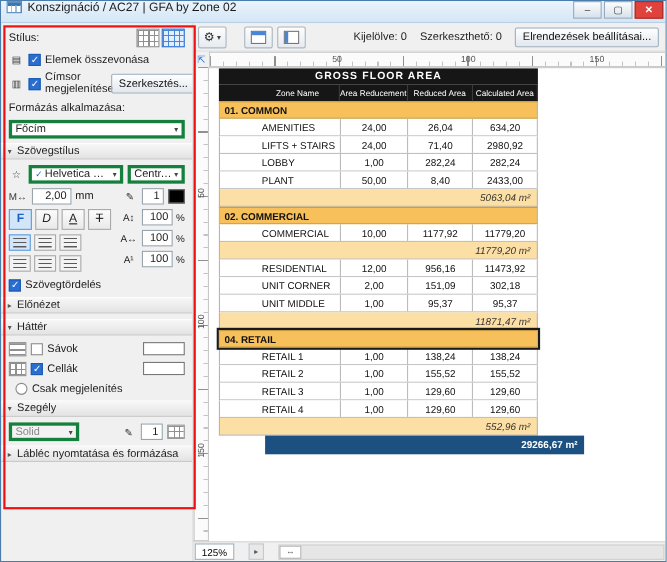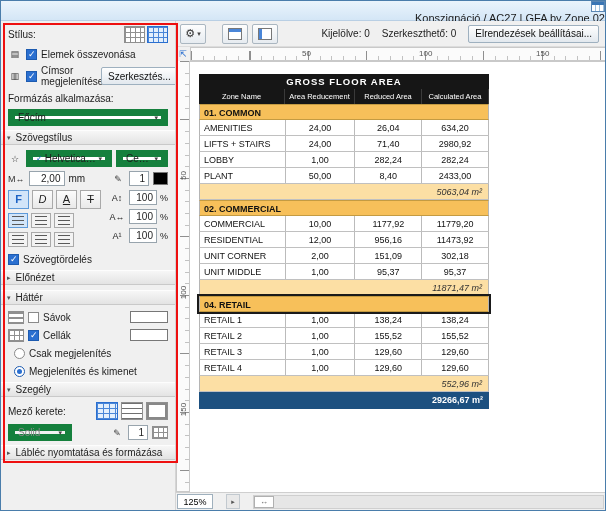--- a/index.html
+++ b/index.html
@@ -2,21 +2,21 @@
 <html style="--accent-blue: #2a6fd0; --titlebar: #d4e6f6; --close-red: #e0433c; --table-header: #161616; --group-row: #f7c05a; --subtotal-row: #fcdfa4; --total-row: #1c5080; --annotation-red: #ee1010;"><head>
 <meta charset="utf-8">
 <style>
   * { margin:0; padding:0; box-sizing:border-box; }
   html,body { width:606px; height:511px; }
   body { font-family:"Liberation Sans", sans-serif; background:#f0f0f0; }
 
   .window { position:relative; width:606px; height:511px; border:1px solid #4a7dab; background:#f0f0f0; overflow:hidden; }
 
   
-  .titlebar { height:20px; background:linear-gradient(#eaf4fc, var(--titlebar,#d4e6f6)); display:flex; align-items:flex-end; padding-left:5px; border-bottom:1px solid #b9cfe4;flex-direction:column; }
+  .titlebar { height:20px; background:linear-gradient(#eaf4fc, var(--titlebar,#d4e6f6)); display:flex; align-items:flex-start; padding-left:5px; border-bottom:1px solid #b9cfe4; }
   .title-icon { width:14px; height:11px; border:1px solid #5b87b4; background:linear-gradient(#3a76b5 0 3px, #fff 3px); position:relative; flex:none; }
   .title-icon::after { content:""; position:absolute; left:0; right:0; top:3px; bottom:0;
     background:repeating-linear-gradient(to right, transparent 0 3px, #9fc0dd 3px 4px); }
   .title-text { font-size:11px; color:#1a1a1a; margin-left:5px; white-space:nowrap; }
   .win-controls { margin-left:auto; display:flex; align-items:center; }
   .win-btn { width:26px; height:16px; margin-right:2px; border:1px solid #98aabb; background:linear-gradient(#fdfdfd,#d7e2ec); font-size:9px; line-height:14px; text-align:center; color:#333; }
   .win-btn.close { background:var(--close-red,#e0433c); color:#fff; border-color:#a52c28; font-weight:bold; }
 
   
   .content { display:flex; height:489px; }
@@ -29,21 +29,21 @@
   .lbl.wrap { white-space:normal; line-height:11px; }
   .ml-auto { margin-left:auto; }
   .micon { min-width:14px; font-size:9px; color:#333; text-align:center; flex:none; }
   .cb { width:11px; height:11px; border:1px solid #8a8a8a; background:#fff; flex:none; position:relative; }
   .cb.on { background:var(--accent-blue,#2a6fd0); border-color:#1d5bb0; }
   .cb.on::after { content:"✓"; position:absolute; color:#fff; font-size:9px; left:1px; top:-1px; }
   .rb { width:11px; height:11px; border:1px solid #8a8a8a; border-radius:50%; background:#fff; flex:none; position:relative; }
   .rb.on { border-color:#1d5bb0; }
   .rb.on::after { content:""; position:absolute; left:2px; right:2px; top:2px; bottom:2px; border-radius:50%; background:var(--accent-blue,#2a6fd0); }
   .btn { font-family:inherit; font-size:10px; height:18px; padding:0 6px; border:1px solid #9eb0bf; border-radius:2px; background:linear-gradient(#fefefe,#e2e8ee); color:#111; white-space:nowrap; }
-  .dd { display:flex; align-items:center; height:17px; border:7px solid #15803d; background:#fff; padding:0 3px; gap:2px; font-size:10px; min-width:0; }
+  .dd { display:flex; align-items:center; height:17px; border:3px solid #15803d; background:#fff; padding:0 3px; gap:2px; font-size:10px; min-width:0; }
   .dd .dda { margin-left:auto; font-size:7px; color:#444; flex:none; }
   .dd.full { flex:1; }
   .dd.disabled { color:#888; background:#f2f2f2; }
   .ellip { overflow:hidden; text-overflow:ellipsis; white-space:nowrap; }
   .inp { height:15px; border:1px solid #98a4ad; background:#fff; font-size:10px; padding:0 3px; display:flex; align-items:center; justify-content:flex-end; flex:none; }
   .w34 { width:36px; } .w20 { width:20px; } .w28 { width:28px; }
   .swatch { width:15px; height:13px; border:1px solid #777; flex:none; }
   .swatch.black { background:#000; }
   .swatch.wide { width:38px; height:12px; background:#fff; margin-left:auto; }
   .section { height:15px; display:flex; align-items:center; gap:5px; background:linear-gradient(#f7f7f7,#e3e3e3); border-top:1px solid #fdfdfd; border-bottom:1px solid #c9c9c9; margin:3px -7px 5px -7px; padding-left:6px; font-size:10px; color:#222; }
@@ -100,35 +100,35 @@
   .rlabel.h { top:1px; }
   .rlabel.v { left:-1px; width:14px; text-align:center; transform:rotate(-90deg); }
   .canvas-row { flex:1; display:flex; min-height:0; }
   .vruler { width:14px; flex:none; position:relative; background:#fbfbfb; border:1px solid #c9c9c9; border-top:none;
     background-image:repeating-linear-gradient(to bottom,#8f8f8f 0 1px,transparent 1px 58.5px),
                      repeating-linear-gradient(to bottom,#c2c2c2 0 1px,transparent 1px 11.7px);
     background-size:9px 100%,4px 100%; background-position:right top,right top; background-repeat:no-repeat; }
   .canvas { flex:1; background:#fff; position:relative; overflow:hidden; border-top:1px solid #c9c9c9; }
 
   
-  .schedule { position:absolute; left:9px; top:12px; width:290px; font-size:9px; color:#111; }
+  .schedule { position:absolute; left:9px; top:0; width:290px; font-size:9px; color:#111; }
   .trow { display:flex; height:16px; line-height:16px; width:100%; }
   .trow.title { height:15px; line-height:15px; background:var(--table-header,#161616); color:#fff; justify-content:center; font-weight:bold; font-size:9.5px; letter-spacing:1px; }
   .trow.header { height:15px; line-height:15px; background:var(--table-header,#161616); color:#fff; font-size:7.5px; }
   .trow.header .tcell { border-right:1px solid #3a3a3a; text-align:center; padding:0; }
   .tcell { border-right:1px solid #bbb; overflow:hidden; white-space:nowrap; }
-  .c0 { width:86px; text-align:left; padding-left:4px; }
+  .c0 { width:86px; text-align:left; padding-left:4px;margin-left:34px; }
   .c1 { width:70px; text-align:center; }
   .c2 { width:67px; text-align:center; }
   .c3 { width:67px; text-align:center; }
   .trow.data { background:#fff; border-bottom:1px solid #c0c0c0; border-left:1px solid #b5b5b5; }
   .trow.group { background:var(--group-row,#f7c05a); font-weight:bold; padding-left:4px; border-top:1px solid #c49b42; border-bottom:1px solid #c49b42; border-left:1px solid #b5b5b5; border-right:1px solid #b5b5b5; }
   .trow.group.selected { box-shadow:0 0 0 2px #1a1a1a; position:relative; z-index:2; }
   .trow.subtotal { background:var(--subtotal-row,#fcdfa4); font-style:italic; justify-content:flex-end; padding-right:6px; border-bottom:1px solid #c0c0c0; border-left:1px solid #b5b5b5; border-right:1px solid #b5b5b5; color:#333; }
-  .trow.total { height:17px; line-height:17px; background:var(--total-row,#1c5080); color:#fff; font-weight:bold; justify-content:flex-end; padding-right:6px; }
+  .trow.total { height:17px; line-height:17px; background:var(--total-row,#1c5080); color:#fff; font-weight:bold; justify-content:flex-end; padding-right:6px;margin-left:42px; }
 
   
   .bottombar { height:18px; flex:none; display:flex; align-items:center; gap:13px; padding:0 1px; background:#f0f0f0; border-top:1px solid #cfcfcf; }
   .zoom { height:15px; min-width:36px; border:1px solid #9fb0bd; background:#fff; font-size:9px; display:flex; align-items:center; justify-content:center; padding:0 3px; gap:2px; }
   .scroll-arrow { width:14px; height:15px; border:1px solid #c2c9cf; background:#e9e9e9; font-size:7px; display:flex; align-items:center; justify-content:center; color:#555; }
   .hscroll { flex:1; height:14px; background:#e6e6e6; border:1px solid #cfcfcf; position:relative; }
   .thumb { position:absolute; left:0; top:0; bottom:0; width:20px; background:#fff; border:1px solid #b0b0b0; display:flex; align-items:center; justify-content:center; font-size:8px; color:#666; }
 
   
   .annotation { position:absolute; left:2px; top:22px; width:175px; height:440px; border:2px solid var(--annotation-red,#ee1010); pointer-events:none; z-index:99; }
@@ -276,38 +276,26 @@
         <span class="cb on"></span>
         <span class="lbl">Cellák</span>
         <span class="swatch wide"></span>
       </div>
 
 
       <div class="srow" style="padding-left:6px">
         <span class="rb"></span>
         <span class="lbl">Csak megjelenítés</span>
       </div>
-      <div class="srow" style="padding-left:6px">
-        <span class="rb on"></span>
-        <span class="lbl">Megjelenítés és kimenet</span>
-      </div>
 
       <div class="section">
         <span class="tri">▾</span>
         <span>Szegély</span>
       </div>
 
-      <div class="srow">
-        <span class="lbl">Mező kerete:</span>
-        <span class="ml-auto" style="display:flex;gap:3px">
-          <span class="borderbtn grid-all"></span>
-          <span class="borderbtn lines-h"></span>
-          <span class="borderbtn box-only"></span>
-        </span>
-      </div>
 
       <div class="srow">
         <div class="dd disabled" style="width:64px">
           <span class="ellip">Solid</span>
           <span class="dda">▾</span>
         </div>
         <span class="micon ml-auto">✎</span>
         <div class="inp w20">1</div>
         <span class="gridbtn sm"></span>
       </div>
@@ -392,20 +380,21 @@
                   <div class="tcell c3">2433,00</div>
                 </div>
                 <div class="trow subtotal">5063,04 m²</div>
                 <div class="trow group">02. COMMERCIAL</div>
                 <div class="trow data">
                   <div class="tcell c0">COMMERCIAL</div>
                   <div class="tcell c1">10,00</div>
                   <div class="tcell c2">1177,92</div>
                   <div class="tcell c3">11779,20</div>
                 </div>
+                <div class="trow subtotal">11779,20 m²</div>
                 <div class="trow data">
                   <div class="tcell c0">RESIDENTIAL</div>
                   <div class="tcell c1">12,00</div>
                   <div class="tcell c2">956,16</div>
                   <div class="tcell c3">11473,92</div>
                 </div>
                 <div class="trow data">
                   <div class="tcell c0">UNIT CORNER</div>
                   <div class="tcell c1">2,00</div>
                   <div class="tcell c2">151,09</div>

